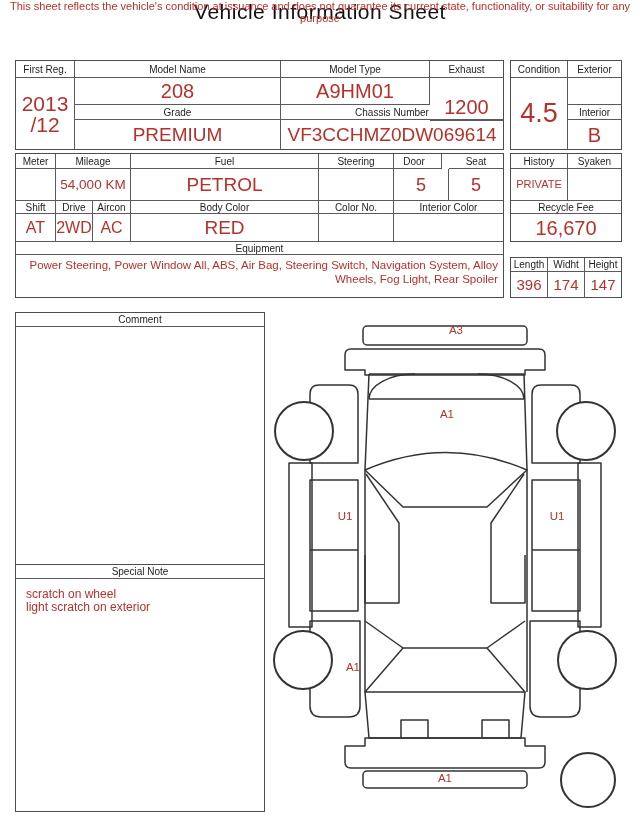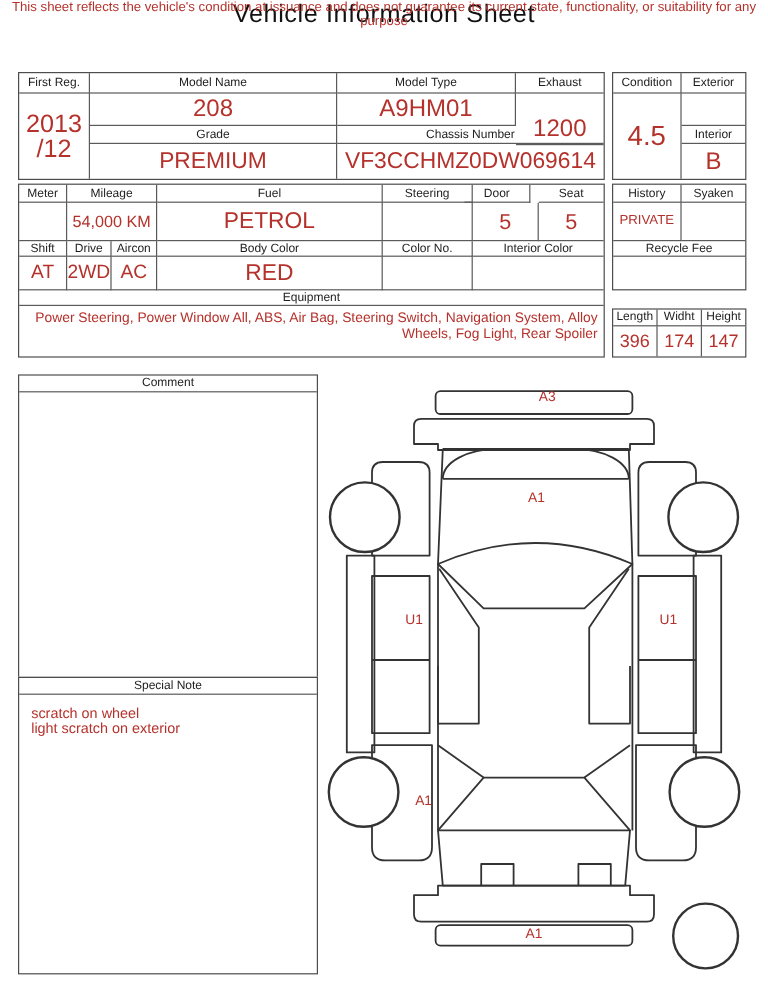--- a/index.html
+++ b/index.html
@@ -40,21 +40,21 @@
   <div class="c hdr br bb" style="left:265px;top:0;width:149px;height:17px;">Model Type</div>
   <div class="c val br bb" style="left:265px;top:17px;width:149px;height:27px;font-size:20px;">A9HM01</div>
   <div class="c hdr bb" style="left:414px;top:0;width:73px;height:17px;">Exhaust</div>
   <div class="c val bb" style="left:414px;top:33px;width:73px;height:27px;font-size:20px;">1200</div>
   <div class="c hdr bb" style="left:265px;top:44px;width:222px;height:15px;">Chassis Number</div>
   <div class="c val" style="left:265px;top:59px;width:222px;height:29px;font-size:19px;">VF3CCHMZ0DW069614</div>
 </div>
 
 <div class="abs blk" style="left:510px;top:60px;width:112px;height:90px;">
   <div class="c hdr br bb" style="left:0;top:0;width:57px;height:17px;">Condition</div>
-  <div class="c val br" style="left:0;top:17px;width:57px;height:71px;font-size:23px;">4.5</div>
+  <div class="c val br" style="left:0;top:17px;width:57px;height:71px;font-size:27px;">4.5</div>
   <div class="c hdr bb" style="left:57px;top:0;width:53px;height:17px;">Exterior</div>
   <div class="c val bb" style="left:57px;top:17px;width:53px;height:27px;font-size:18px;"></div>
   <div class="c hdr bb" style="left:57px;top:44px;width:53px;height:15px;text-align:center;">Interior</div>
   <div class="c val" style="left:57px;top:59px;width:53px;height:29px;font-size:20px;">B</div>
 </div>
 
 <div class="abs blk" style="left:15px;top:153px;width:489px;height:145px;">
   <div class="c hdr br bb" style="left:0;top:0;width:40px;height:15px;">Meter</div>
   <div class="c val br bb" style="left:0;top:15px;width:40px;height:32px;"></div>
   <div class="c hdr br bb" style="left:40px;top:0;width:75px;height:15px;">Mileage</div>
@@ -84,20 +84,21 @@
   <div class="c hdr bb" style="left:0;top:88px;width:487px;height:13px;">Equipment</div>
   <div class="c val eqp" style="left:0;top:101px;width:487px;height:42px;">Power Steering, Power Window  All, ABS, Air Bag, Steering Switch, Navigation System, Alloy Wheels, Fog Light, Rear Spoiler</div>
 </div>
 
 <div class="abs blk" style="left:510px;top:153px;width:112px;height:89px;">
   <div class="c hdr br bb" style="left:0;top:0;width:57px;height:15px;">History</div>
   <div class="c val br bb" style="left:0;top:15px;width:57px;height:32px;font-size:11px;">PRIVATE</div>
   <div class="c hdr bb" style="left:57px;top:0;width:53px;height:15px;">Syaken</div>
   <div class="c val bb" style="left:57px;top:15px;width:53px;height:32px;"></div>
   <div class="c hdr bb" style="left:0;top:47px;width:110px;height:13px;">Recycle Fee</div>
+  <div class="c val" style="left:0;top:60px;width:110px;height:27px;font-size:20px;">16,670</div>
 </div>
 
 <div class="abs blk" style="left:510px;top:257px;width:112px;height:41px;">
   <div class="c hdr br bb" style="left:0;top:0;width:37px;height:14px;">Length</div>
   <div class="c val br" style="left:0;top:14px;width:37px;height:25px;font-size:15px;">396</div>
   <div class="c hdr br bb" style="left:37px;top:0;width:37px;height:14px;">Widht</div>
   <div class="c val br" style="left:37px;top:14px;width:37px;height:25px;font-size:15px;">174</div>
   <div class="c hdr bb" style="left:74px;top:0;width:36px;height:14px;">Height</div>
   <div class="c val" style="left:74px;top:14px;width:36px;height:25px;font-size:15px;">147</div>
 </div>

